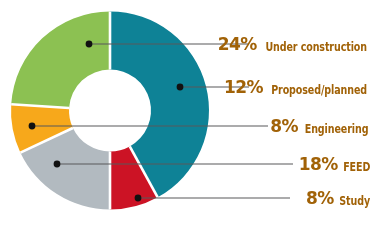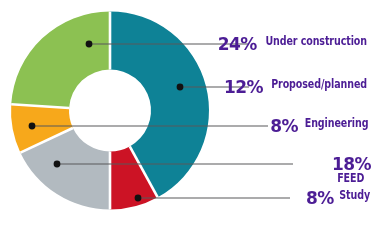--- a/index.html
+++ b/index.html
@@ -22,24 +22,24 @@
   #donut-svg {
     position: absolute;
     left: 0;
     top: 0;
     width: 375px;
     height: 222px;
   }
   .label-row {
     position: absolute;
     display: flex;
-    align-items: flex-start;
+    align-items: flex-end;
     justify-content: flex-end;
     white-space: nowrap;
-    color: #4c1d95;
+    color: #a16207;
   }
   .label-pct {
     font-family: "DejaVu Sans", sans-serif;
     font-weight: bold;
     font-size: 17px;
     letter-spacing: -0.6px;
     line-height: 1;
   }
   .label-name {
     font-family: "DejaVu Sans Condensed", "Liberation Sans Narrow", "Liberation Sans", sans-serif;
@@ -103,21 +103,21 @@
   <div class="label-row" style="right:4px; top:79px;">
     <span class="label-pct">12%</span>
     <span class="label-name">Proposed/planned</span>
   </div>
 
   <div class="label-row" style="right:4px; top:118px;">
     <span class="label-pct">8%</span>
     <span class="label-name">Engineering</span>
   </div>
 
-  <div class="label-row" style="right:4px; top:156px;flex-direction:column;">
+  <div class="label-row" style="right:4px; top:156px;">
     <span class="label-pct">18%</span>
     <span class="label-name">FEED</span>
   </div>
 
   <div class="label-row" style="right:4px; top:190px;">
     <span class="label-pct">8%</span>
     <span class="label-name">Study</span>
   </div>
 
 </div>

